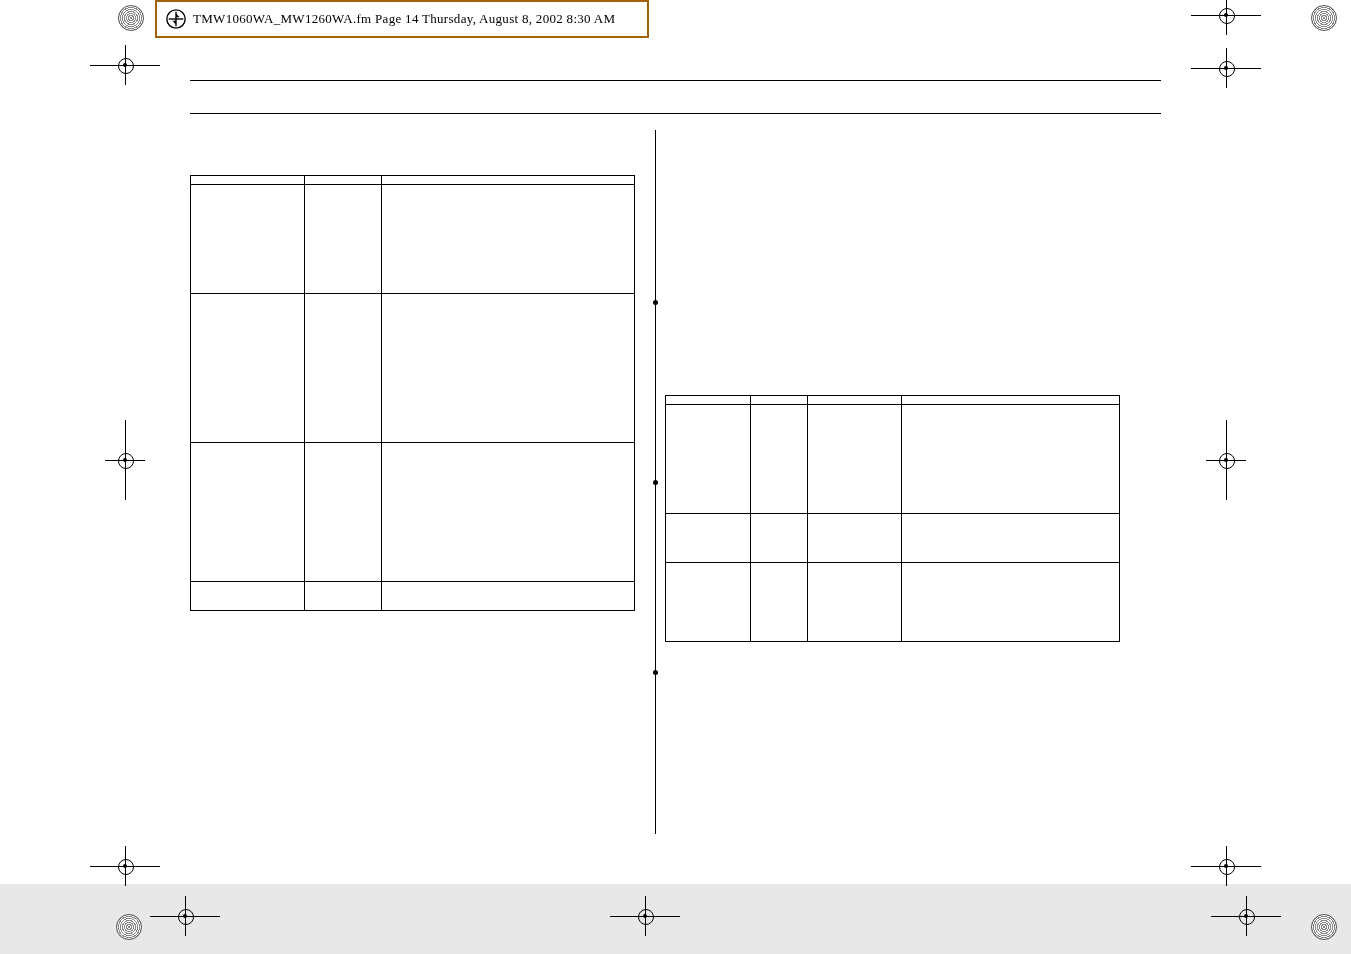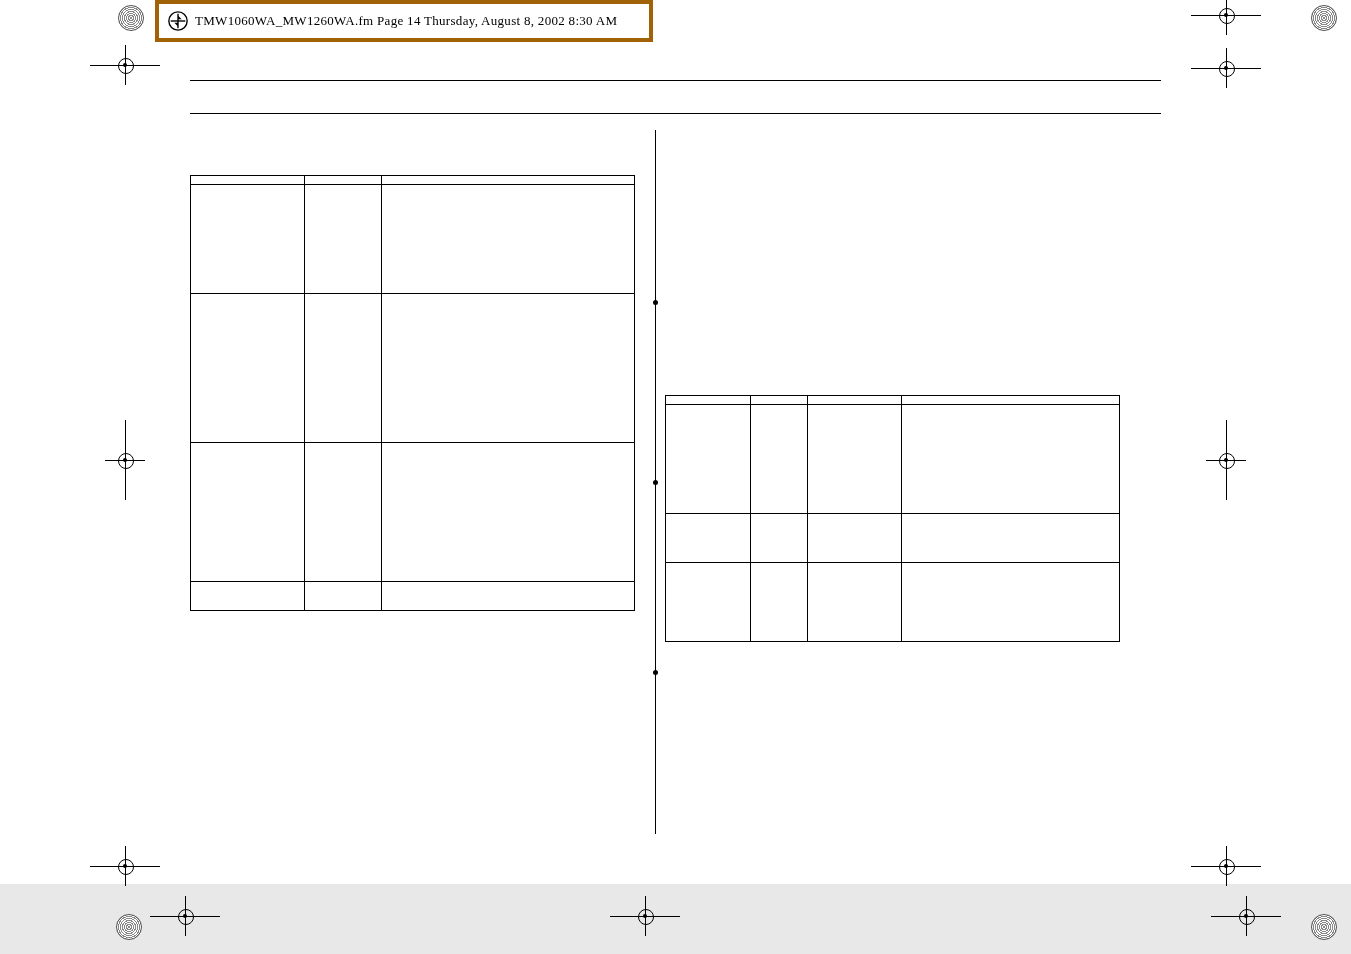--- a/index.html
+++ b/index.html
@@ -115,21 +115,21 @@
   .half-mark .hline { position:absolute; top:50%; width:80%; border-top:1px solid #000; }
   .half-mark .circ  { position:absolute; left:50%; top:50%; width:14px; height:14px; margin:-7px 0 0 -7px; border:1px solid #000; border-radius:50%; }
   .half-mark .dot   { position:absolute; left:50%; top:50%; width:4px; height:4px; margin:-2px 0 0 -2px; background:#000; border-radius:50%; }
 
   .filename-box {
     position: absolute;
     left: 155px;
     top: 0;
     height: 34px;
     width: 490px;
-    border: 4px solid #a16207;
+    border: 2px solid #a16207;
     display: flex;
     align-items: center;
   }
   .filename-box svg { margin: 0 6px 0 8px; flex-shrink:0; }
   .filename-box span {
     font-family: "Times New Roman", serif;
     font-size: 13px;
     letter-spacing: 0.3px;
     white-space: nowrap;
   }

